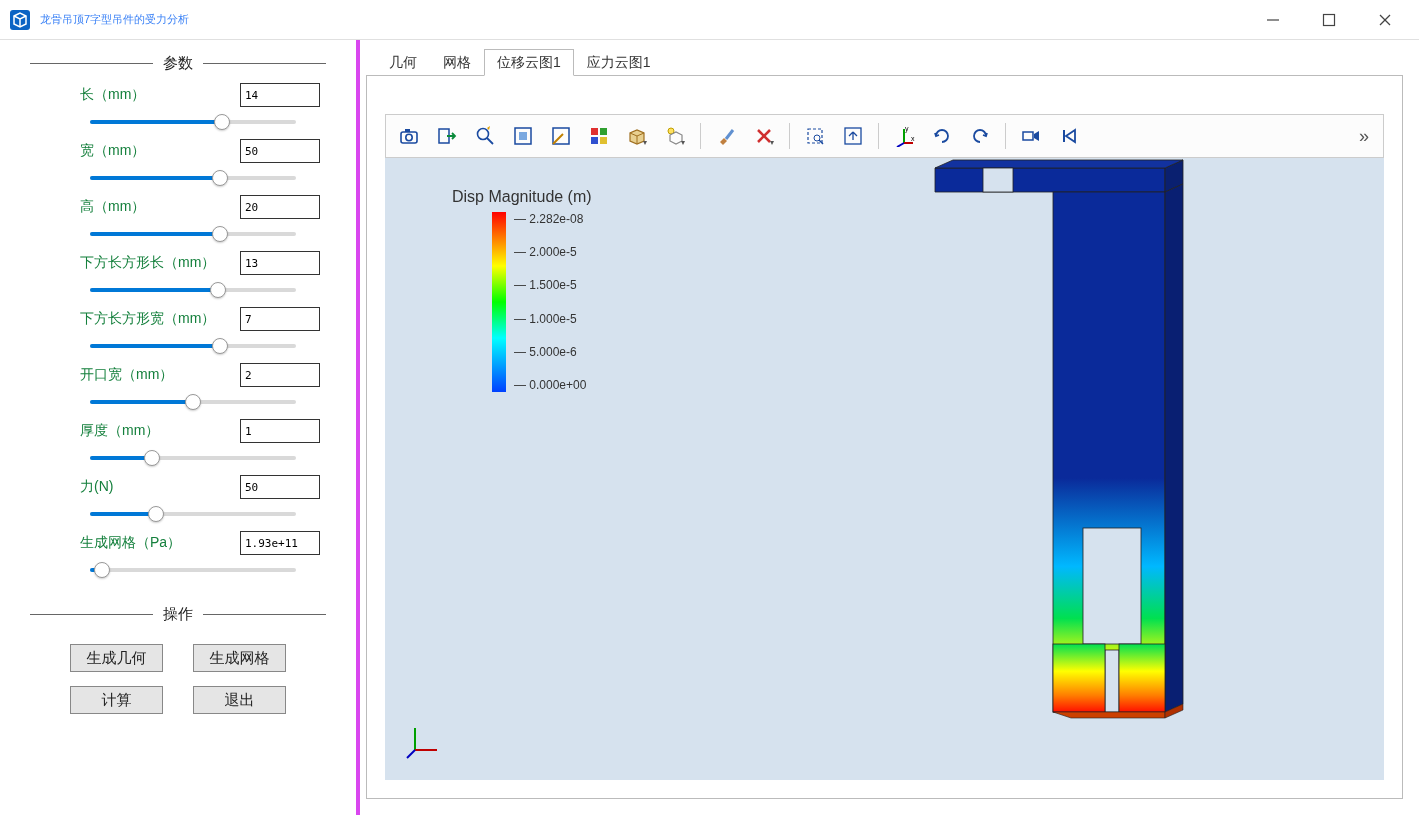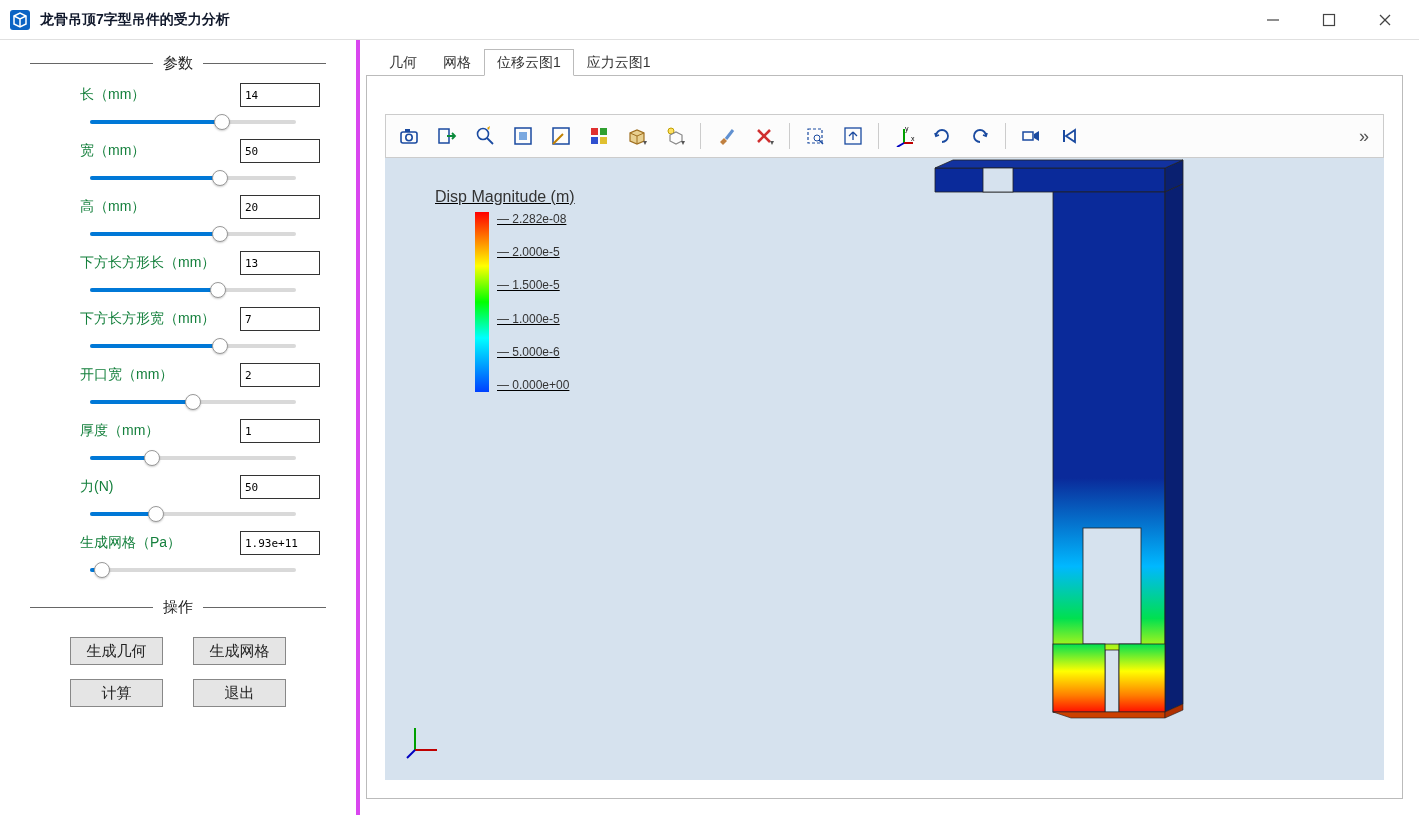--- a/index.html
+++ b/index.html
@@ -1,21 +1,21 @@
 <!DOCTYPE html>
 <html><head>
 <meta charset="utf-8">
 <style>
 * { box-sizing: border-box; margin: 0; padding: 0; font-family: "Microsoft YaHei", "SimSun", sans-serif; }
 body { background: #fff; width: 1419px; height: 815px; overflow: hidden; }
 
 
 .title-bar { height: 40px; display: flex; align-items: center; padding: 0 8px; border-bottom: 1px solid #e0e0e0; }
 .title-bar .app-icon { width: 24px; height: 24px; margin-right: 8px; }
-.title-bar .title { font-size: 14px; color: #0f172a; flex: 1; font-weight: bold; }
+.title-bar .title { font-size: 11px; color: #3b82f6; flex: 1; }
 .title-bar .win-btns { display: flex; gap: 28px; padding-right: 12px; }
 .title-bar .win-btn { width: 28px; height: 28px; display: flex; align-items: center; justify-content: center; color: #555; }
 
 .main { display: flex; height: 775px; }
 
 
 .sidebar { width: 360px; padding: 10px 30px 10px 30px; border-right: 4px solid #d946ef; }
 
 .section-title { display: flex; align-items: center; margin: 4px 0 10px; }
 .section-title .line { flex: 1; height: 1px; background: #666; }
@@ -44,21 +44,21 @@
 .pane { flex: 1; border: 1px solid #bbb; margin-top: -1px; display: flex; flex-direction: column; }
 
 .toolbar { height: 44px; border: 1px solid #ccc; margin: 38px 18px 0 18px; display: flex; align-items: center; padding: 0 8px; gap: 8px; background: #fcfcfc; }
 .tb-btn { width: 30px; height: 30px; display: flex; align-items: center; justify-content: center; cursor: pointer; }
 .tb-sep { width: 1px; height: 26px; background: #ccc; margin: 0 2px; }
 .tb-more { margin-left: auto; font-size: 18px; color: #555; padding: 0 6px; cursor: pointer; }
 
 .viewport { flex: 1; margin: 0 18px 18px 18px; background: #d6e2ee; position: relative; overflow: hidden; }
 
 
-.legend { position: absolute; left: 50px; top: 30px; text-decoration: underline; }
+.legend { position: absolute; left: 67px; top: 30px; }
 .legend-title { font-size: 16px; color: #333; margin-bottom: 6px; }
 .legend-body { display: flex; align-items: stretch; }
 .legend-bar { width: 14px; height: 180px; background: linear-gradient(to bottom, #ff0000 0%, #ff8000 15%, #ffff00 30%, #00ff00 50%, #00ffff 70%, #0040ff 100%); margin-left: 40px; }
 .legend-labels { display: flex; flex-direction: column; justify-content: space-between; margin-left: 8px; font-size: 12px; color: #333; height: 180px; }
 
 
 .triad { position: absolute; left: 20px; bottom: 20px; }
 
 
 .model { position: absolute; left: 280px; top: 0; }
@@ -198,21 +198,21 @@
             <input type="text" value="1.93e+11" style="">
           </div>
           <div class="slider-wrap">
             <div class="slider-track"></div>
             <div class="slider-fill" style="width:6%"></div>
             <div class="slider-thumb" style="left:6%"></div>
           </div>
         </div>
       </div>
 
-    <div class="section-title" style="margin-top:17px">
+    <div class="section-title" style="margin-top:24px">
       <div class="line"></div>
         <span class="label">操作</span>
         <div class="line"></div>
     </div>
     <div class="ops">
       <button class="op-btn">生成几何</button>
       <button class="op-btn">生成网格</button>
       <button class="op-btn">计算</button>
       <button class="op-btn">退出</button>
     </div>

